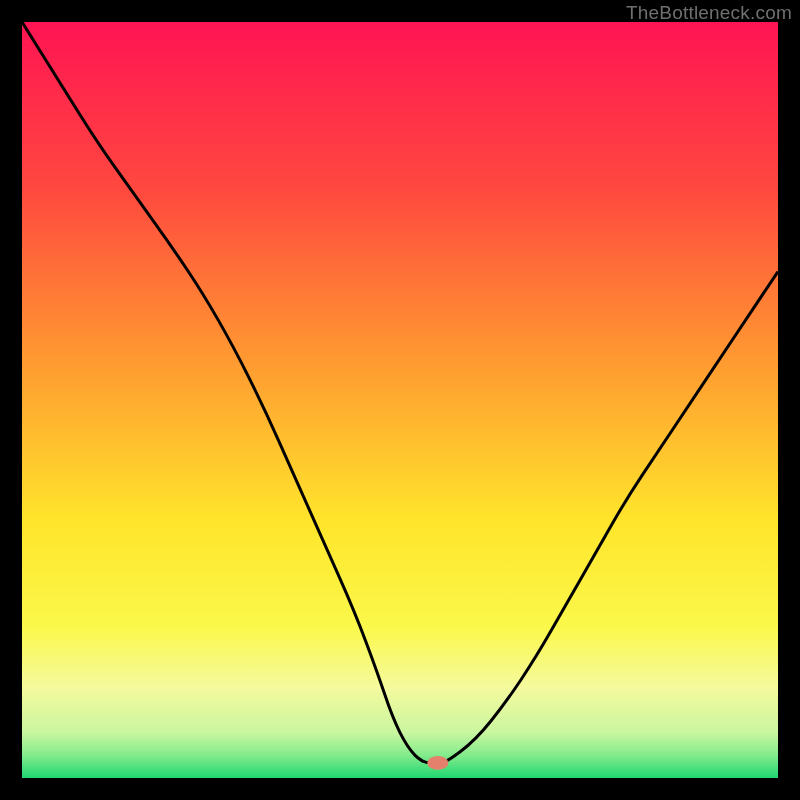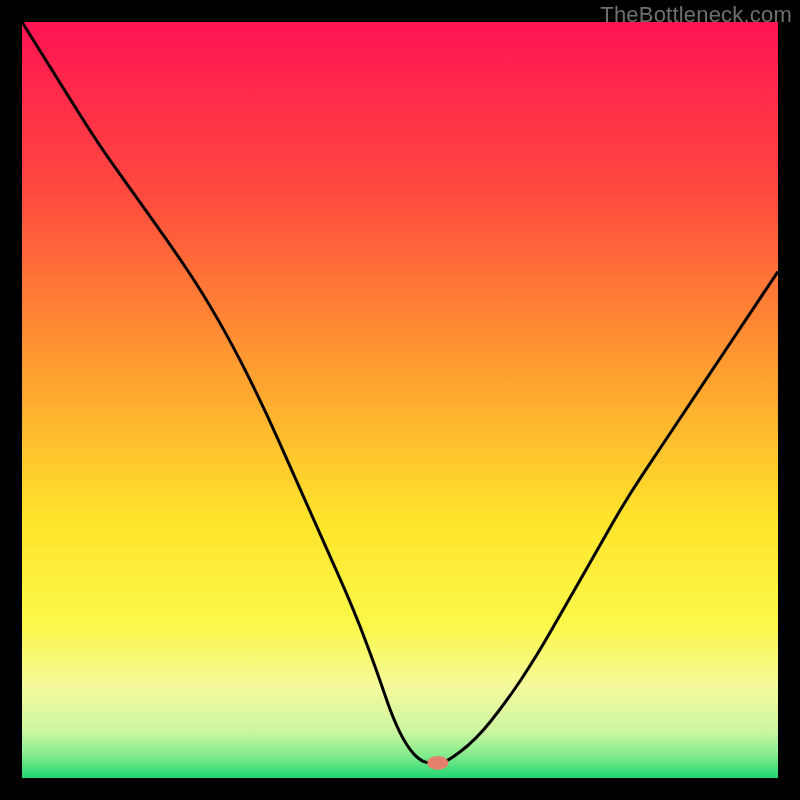--- a/index.html
+++ b/index.html
@@ -21,21 +21,21 @@
     left: 22px;
     top: 22px;
     width: 756px;
     height: 756px;
   }
   .watermark {
     position: absolute;
     top: 2px;
     right: 8px;
     font-family: Arial, Helvetica, sans-serif;
-    font-size: 22px;
+    font-size: 19px;
     color: #6f6f6f;
     letter-spacing: 0.2px;
     z-index: 10;
   }
 </style>
 </head>
 <body>
 
 <div class="frame">
   <div class="watermark">TheBottleneck.com</div>

